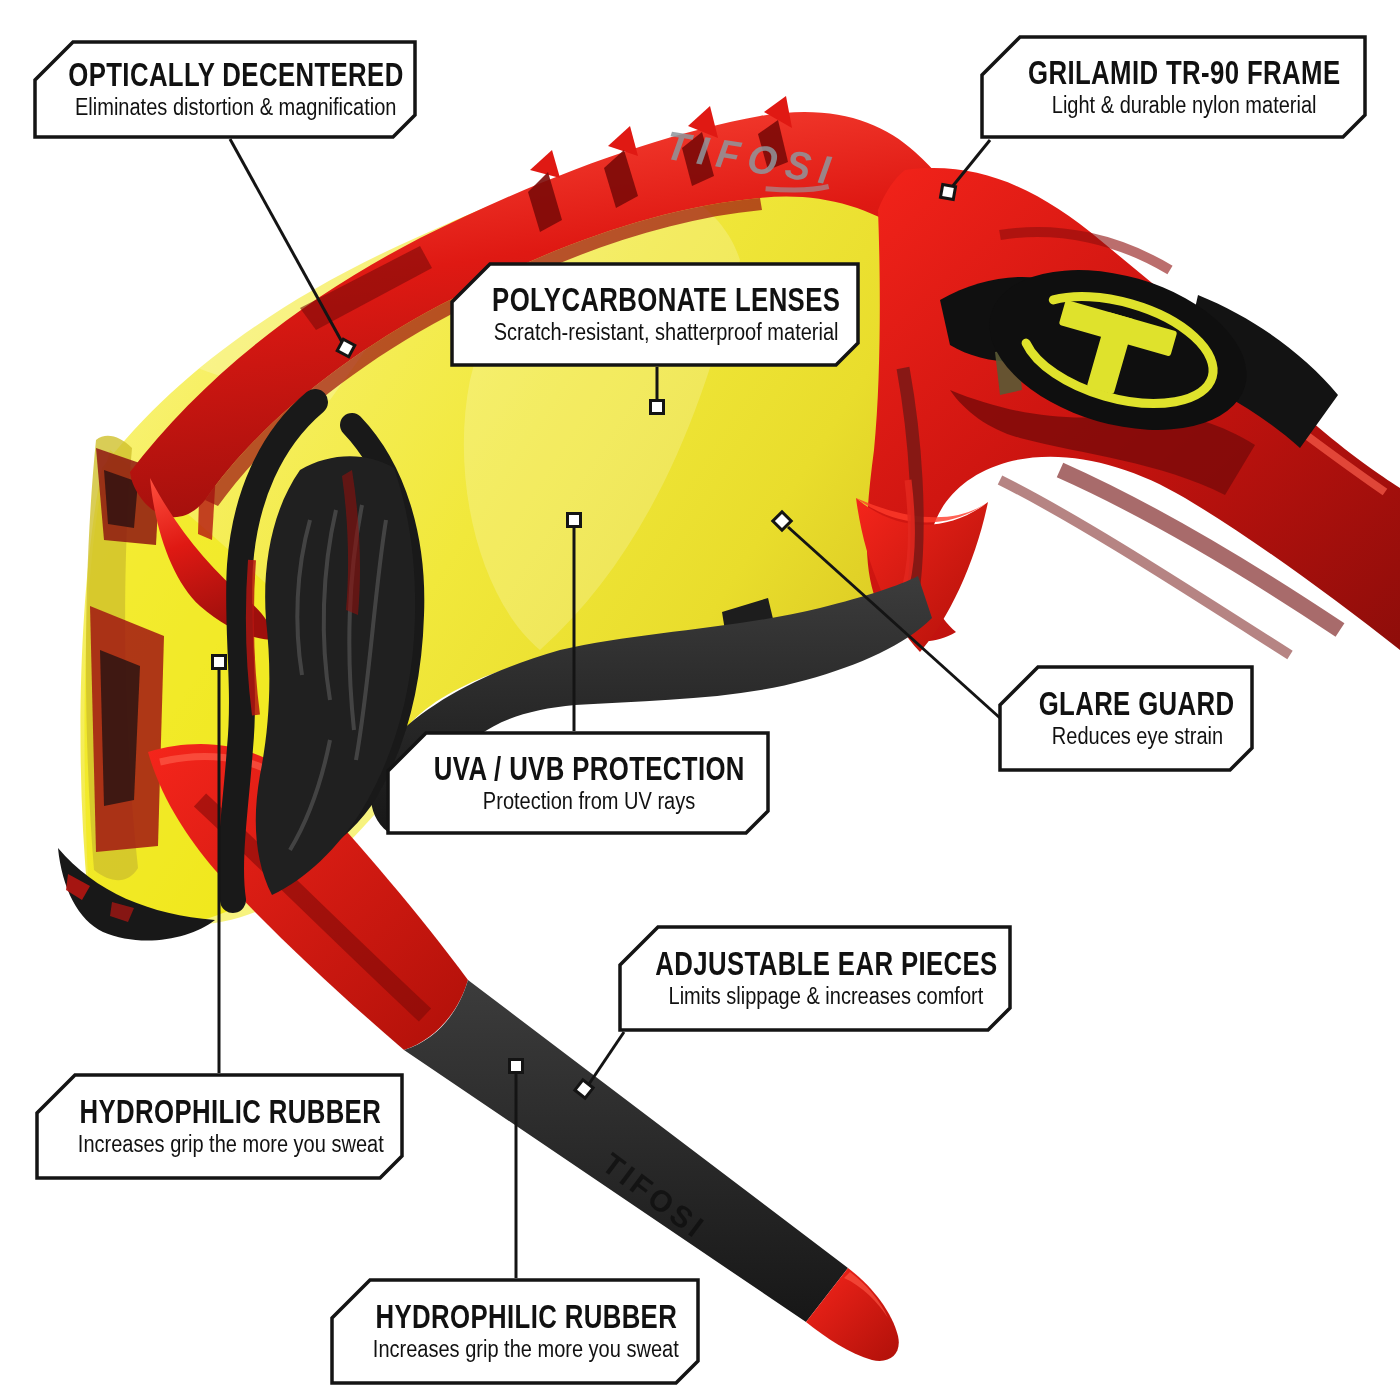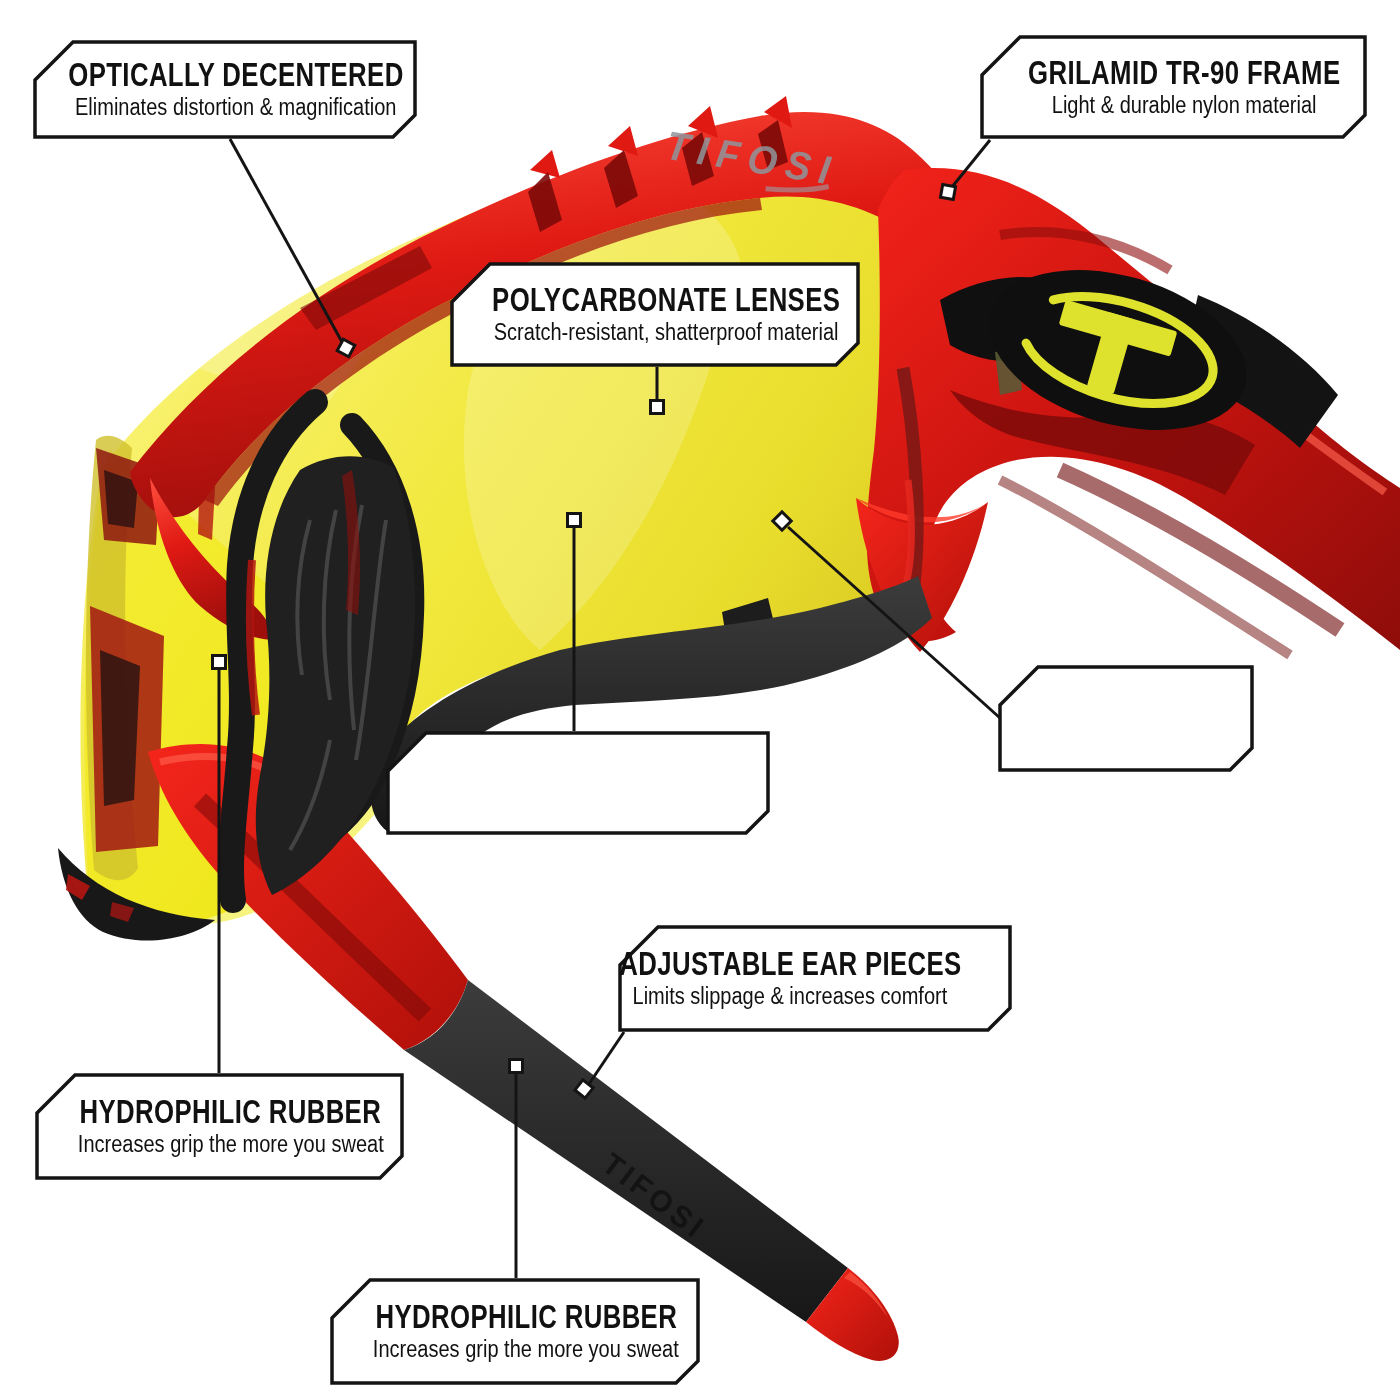--- a/index.html
+++ b/index.html
@@ -213,23 +213,31 @@
   <div class="callout" style="left:982px;top:37px;width:383px;height:100px;text-align:right;">
     <span class="co-title">GRILAMID TR-90 FRAME</span>
     <span class="co-sub">Light &amp; durable nylon material</span>
   </div>
 
   <div class="callout" style="left:452px;top:264px;width:406px;height:101px;border-radius:10px;">
     <span class="co-title">POLYCARBONATE LENSES</span>
     <span class="co-sub">Scratch-resistant, shatterproof material</span>
   </div>
 
-
-
-  <div class="callout" style="left:584px;top:927px;width:390px;height:103px;">
+  <div class="callout" style="left:1000px;top:667px;width:252px;height:103px;">
+    <span class="co-title">GLARE GUARD</span>
+    <span class="co-sub">Reduces eye strain</span>
+  </div>
+
+  <div class="callout" style="left:388px;top:733px;width:380px;height:100px;">
+    <span class="co-title">UVA / UVB PROTECTION</span>
+    <span class="co-sub">Protection from UV rays</span>
+  </div>
+
+  <div class="callout" style="left:620px;top:927px;width:390px;height:103px;">
     <span class="co-title">ADJUSTABLE EAR PIECES</span>
     <span class="co-sub">Limits slippage &amp; increases comfort</span>
   </div>
 
   <div class="callout" style="left:37px;top:1075px;width:365px;height:103px;">
     <span class="co-title">HYDROPHILIC RUBBER</span>
     <span class="co-sub">Increases grip the more you sweat</span>
   </div>
 
   <div class="callout" style="left:332px;top:1280px;width:366px;height:103px;">

